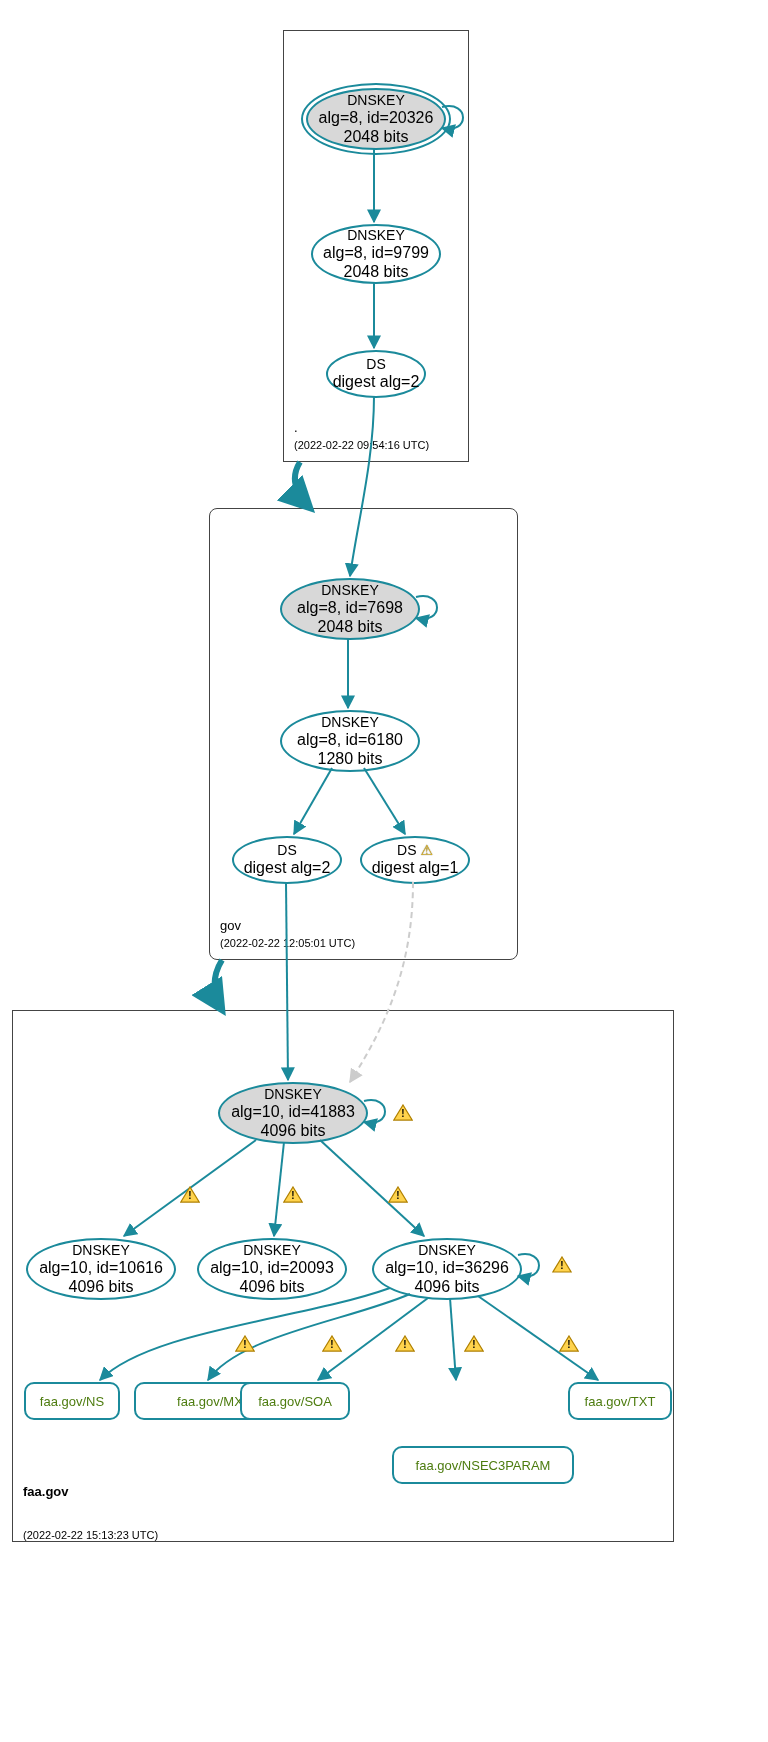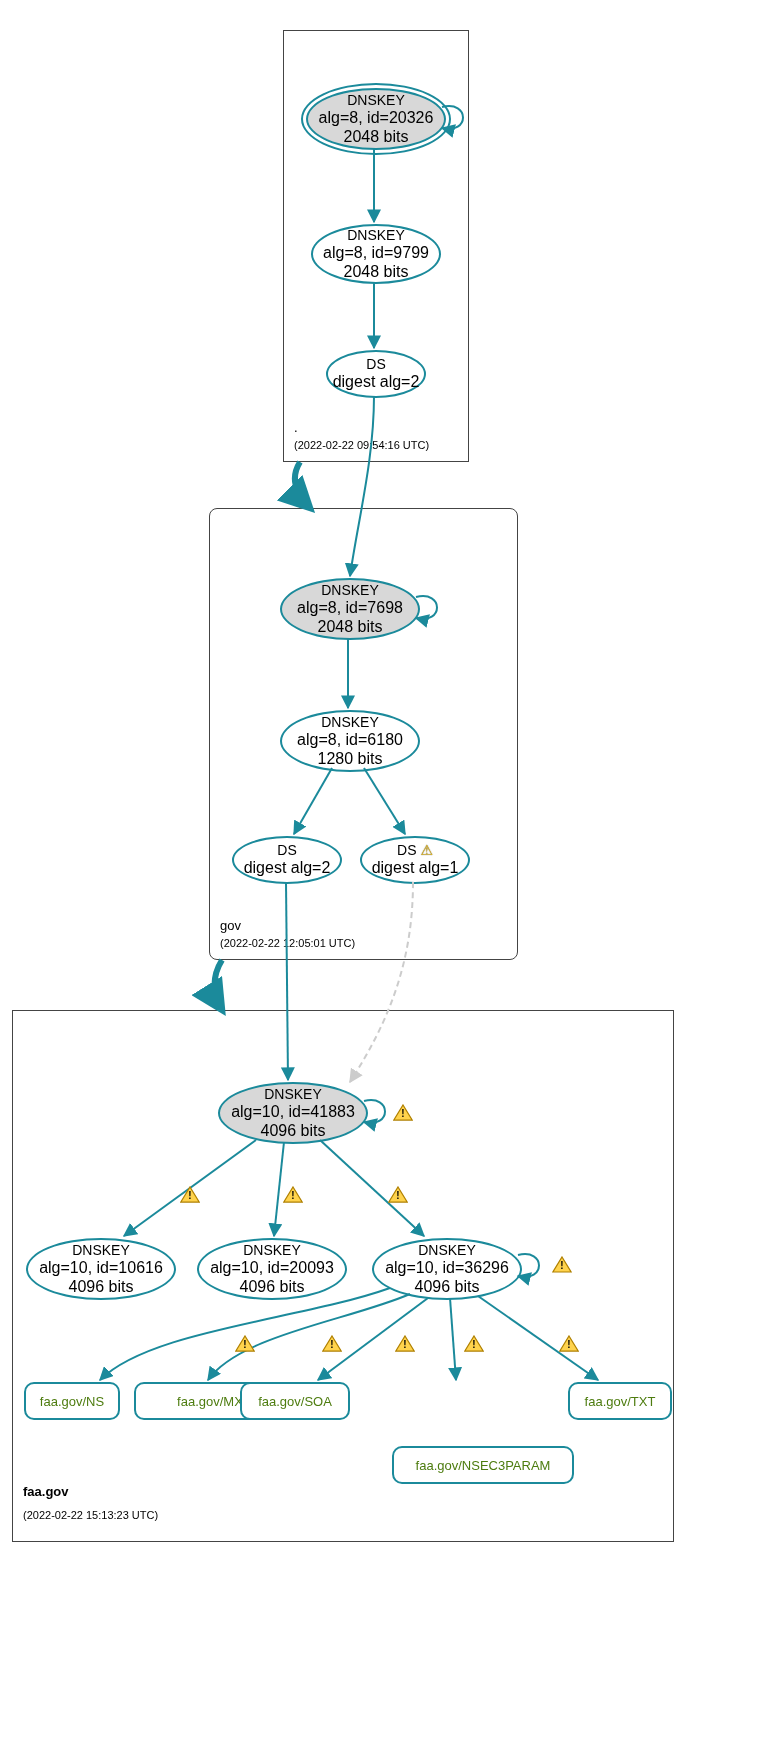--- a/index.html
+++ b/index.html
@@ -86,21 +86,21 @@
   <div class="zone-ts" style="bottom:10px;">(2022-02-22 09:54:16 UTC)</div>
 </div>
 
 <div class="zone-box" style="left:209px; top:508px; width:307px; height:450px;border-radius:8px;">
   <div class="zone-label" style="bottom:26px;">gov</div>
   <div class="zone-ts" style="bottom:10px;">(2022-02-22 12:05:01 UTC)</div>
 </div>
 
 <div class="zone-box" style="left:12px; top:1010px; width:660px; height:530px;">
   <div class="zone-label" style="bottom:42px;font-weight:bold;">faa.gov</div>
-  <div class="zone-ts" style="bottom:20px;">(2022-02-22 15:13:23 UTC)</div>
+  <div class="zone-ts" style="bottom:0;">(2022-02-22 15:13:23 UTC)</div>
 </div>
 
 <div class="outer-ring" style="left:301px; top:83px; width:146px; height:68px;"></div>
 <div class="node ellipse ksk" style="left:306px; top:88px; width:136px; height:58px;">
   <div class="title">DNSKEY</div>
   <div class="sub">alg=8, id=20326</div>
   <div class="sub">2048 bits</div>
 </div>
 
 <div class="node ellipse" style="left:311px; top:224px; width:126px; height:56px;">

